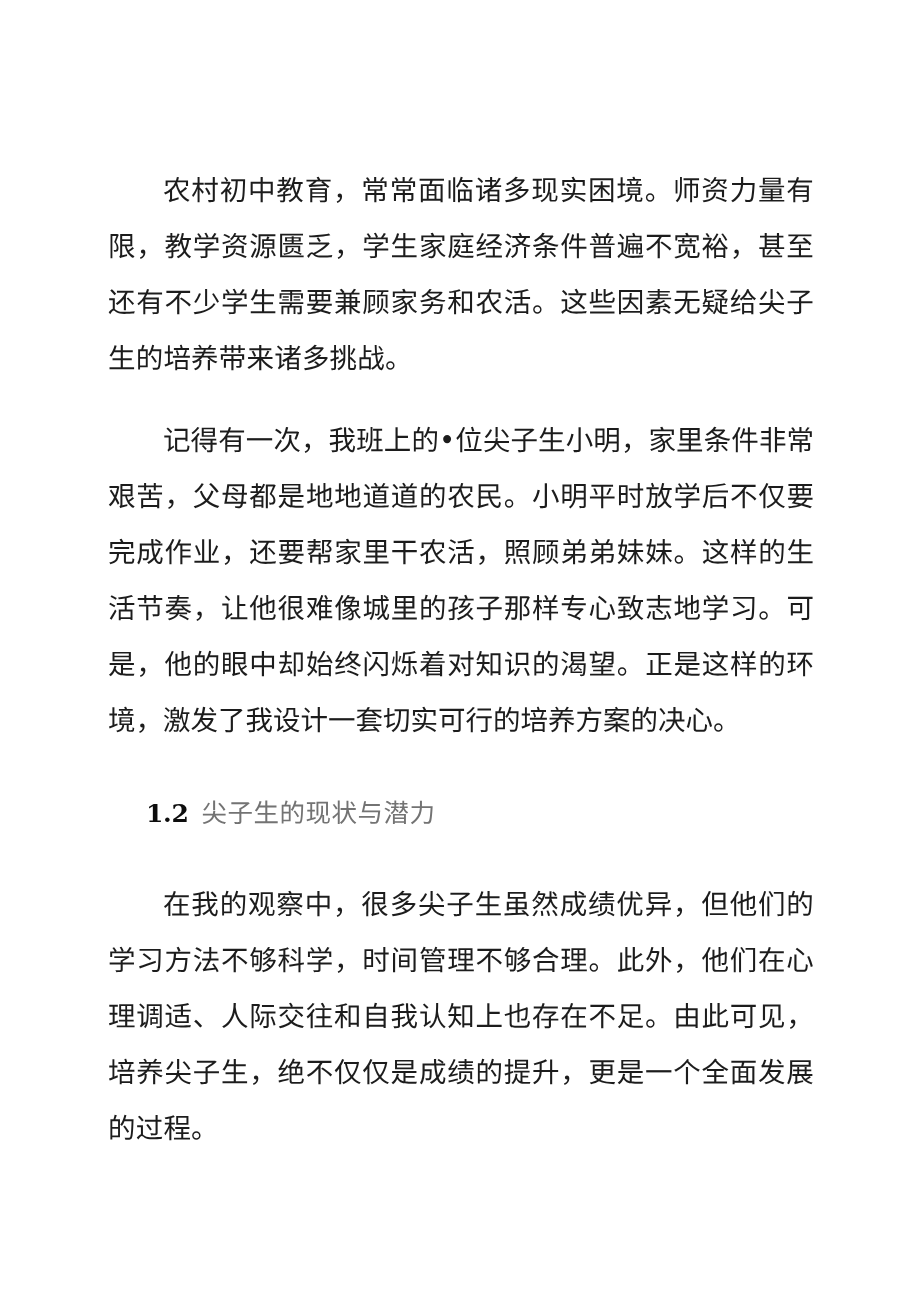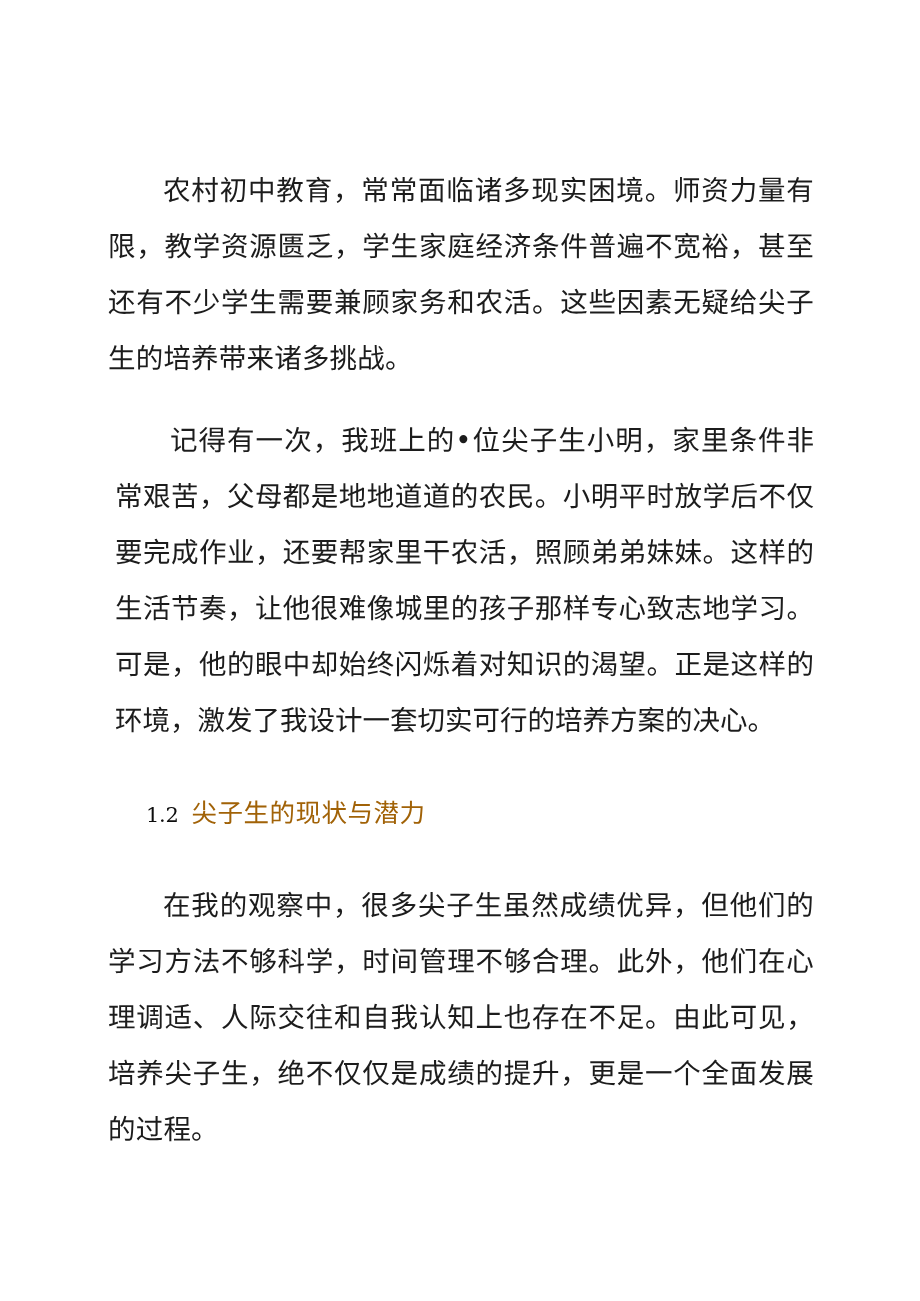--- a/index.html
+++ b/index.html
@@ -53,48 +53,47 @@
     margin: 36px 0 34px 0;
     text-indent: 0;
     padding-left: 38px;
     line-height: 56px;
     color: #161616;
     white-space: nowrap;
   }
 
   .heading .h-num {
     font-family: "DejaVu Serif", "Liberation Serif", serif;
-    font-weight: 400;
-    font-size: 21px;
+    font-weight: 700;
+    font-size: 25px;
     color: #0d0d0d;
     letter-spacing: -0.3px;
   }
 
   .heading .h-gap {
     display: inline-block;
     width: 13px;
   }
 
   .heading .h-text {
     font-family: "Liberation Sans", "DejaVu Sans", sans-serif;
     font-weight: 400;
     font-size: 25.5px;
-    color: #a16207;
+    color: #737373;
     letter-spacing: 0.5px;
   }
 
   
   .para.after-heading {
     margin-top: 0;
   }
 
   
   .para.tight {
     letter-spacing: 0;
-    margin-left: 7px;
   }
 </style>
 </head>
 <body>
 
 <div class="page">
   <div class="doc-body">
 
     <p class="para">农村初中教育，常常面临诸多现实困境。师资力量有限，教学资源匮乏，学生家庭经济条件普遍不宽裕，甚至还有不少学生需要兼顾家务和农活。这些因素无疑给尖子生的培养带来诸多挑战。</p>
 

